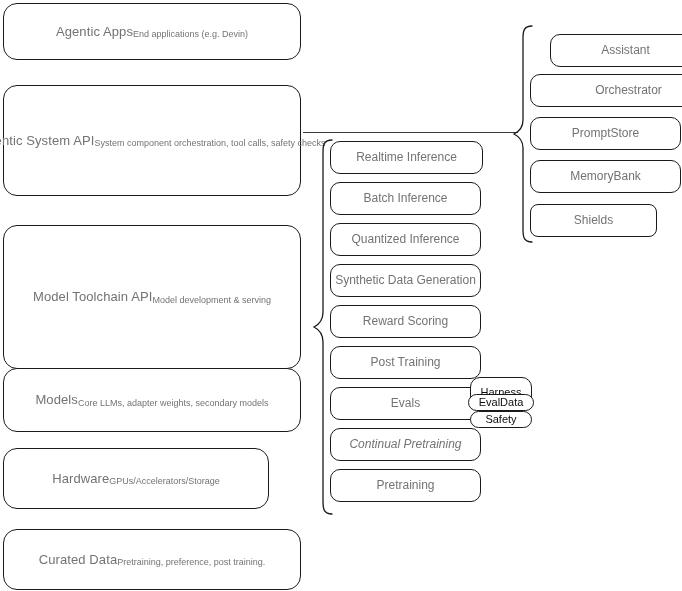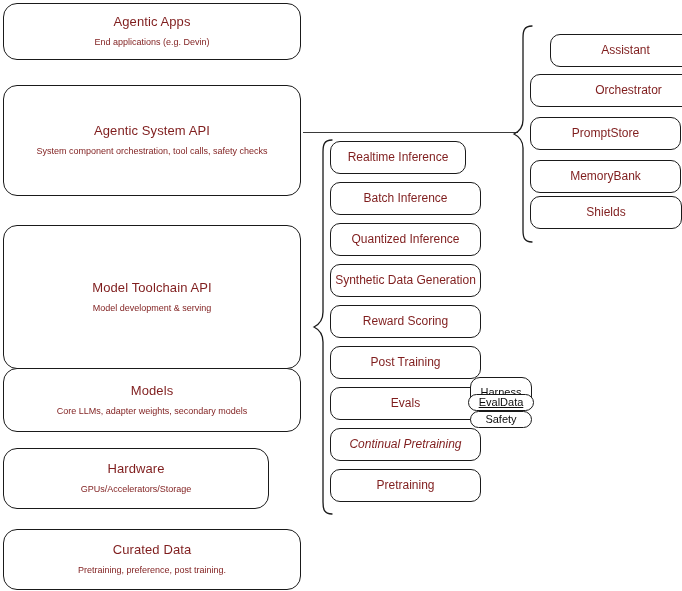--- a/index.html
+++ b/index.html
@@ -17,25 +17,25 @@
   }
 
   
   .box {
     position: absolute;
     box-sizing: border-box;
     border: 1px solid #1a1a1a;
     border-radius: 12px;
     background: #ffffff;
     display: flex;
-    flex-direction: column;
+    flex-direction: row;
     align-items: center;
     justify-content: center;
     text-align: center;
-    color: #7f1d1d;
+    color: #737373;
   }
 
   
   .layer-box { border-radius: 14px; }
   .layer-title {
     font-size: 13px;
     line-height: 16px;
     letter-spacing: 0.1px;
     white-space: nowrap;
   }
@@ -120,21 +120,21 @@
   </div>
 
   <div class="connector" style="left:303px; top:132px; width:215px;"></div>
 
   <div class="brace" style="left:312px; top:138px; width:22px; height:378px;">
     <svg width="22" height="378" viewBox="0 0 22 378" fill="none" xmlns="http://www.w3.org/2000/svg">
       <path d="M20 2 C12 2 11 7 11 14 L11 174 C11 181 8 186 2 189 C8 192 11 197 11 204 L11 364 C11 371 12 376 20 376" stroke="#1a1a1a" stroke-width="1.3" fill="none" stroke-linecap="round"></path>
     </svg>
   </div>
 
-  <div class="box item-box" style="left:330px; top:141px; width:136px;justify-content:center;">
+  <div class="box item-box" style="left:330px; top:141px; width:153px;justify-content:center;">
     <span>Realtime Inference</span>
   </div>
   <div class="box item-box" style="left:330px; top:182px; width:151px;">
     <span>Batch Inference</span>
   </div>
   <div class="box item-box" style="left:330px; top:223px; width:151px;">
     <span>Quantized Inference</span>
   </div>
   <div class="box item-box" style="left:330px; top:264px; width:151px;">
     <span>Synthetic Data Generation</span>
@@ -151,21 +151,21 @@
   <div class="box item-box" style="left:330px; top:428px; width:151px;font-style:italic;">
     <span>Continual Pretraining</span>
   </div>
   <div class="box item-box" style="left:330px; top:469px; width:151px;">
     <span>Pretraining</span>
   </div>
 
   <div class="pill" style="left:470px; top:377px; width:62px; height:31px;">
     <span>Harness</span>
   </div>
-  <div class="pill" style="left:468px; top:394px; width:66px; height:17px;text-decoration:underline;">
+  <div class="pill" style="left:468px; top:394px; width:66px; height:17px;">
     <span>EvalData</span>
   </div>
   <div class="pill" style="left:470px; top:411px; width:62px; height:17px;">
     <span>Safety</span>
   </div>
 
   <div class="brace" style="left:512px; top:24px; width:22px; height:222px;">
     <svg width="22" height="222" viewBox="0 0 22 222" fill="none" xmlns="http://www.w3.org/2000/svg">
       <path d="M20 2 C12 2 11 7 11 14 L11 96 C11 103 8 107 2 110 C8 113 11 117 11 124 L11 206 C11 213 12 218 20 218" stroke="#1a1a1a" stroke-width="1.3" fill="none" stroke-linecap="round"></path>
     </svg>
@@ -176,17 +176,17 @@
   </div>
   <div class="box item-box" style="left:530px; top:74px; width:166px;padding-left:31px;">
     <span>Orchestrator</span>
   </div>
   <div class="box item-box" style="left:530px; top:117px; width:151px;">
     <span>PromptStore</span>
   </div>
   <div class="box item-box" style="left:530px; top:160px; width:151px;">
     <span>MemoryBank</span>
   </div>
-  <div class="box item-box" style="left:530px; top:196px; width:152px;">
+  <div class="box item-box" style="left:530px; top:204px; width:127px;border-radius:8px;">
     <span>Shields</span>
   </div>
 
 </div>
 
 </body></html>

